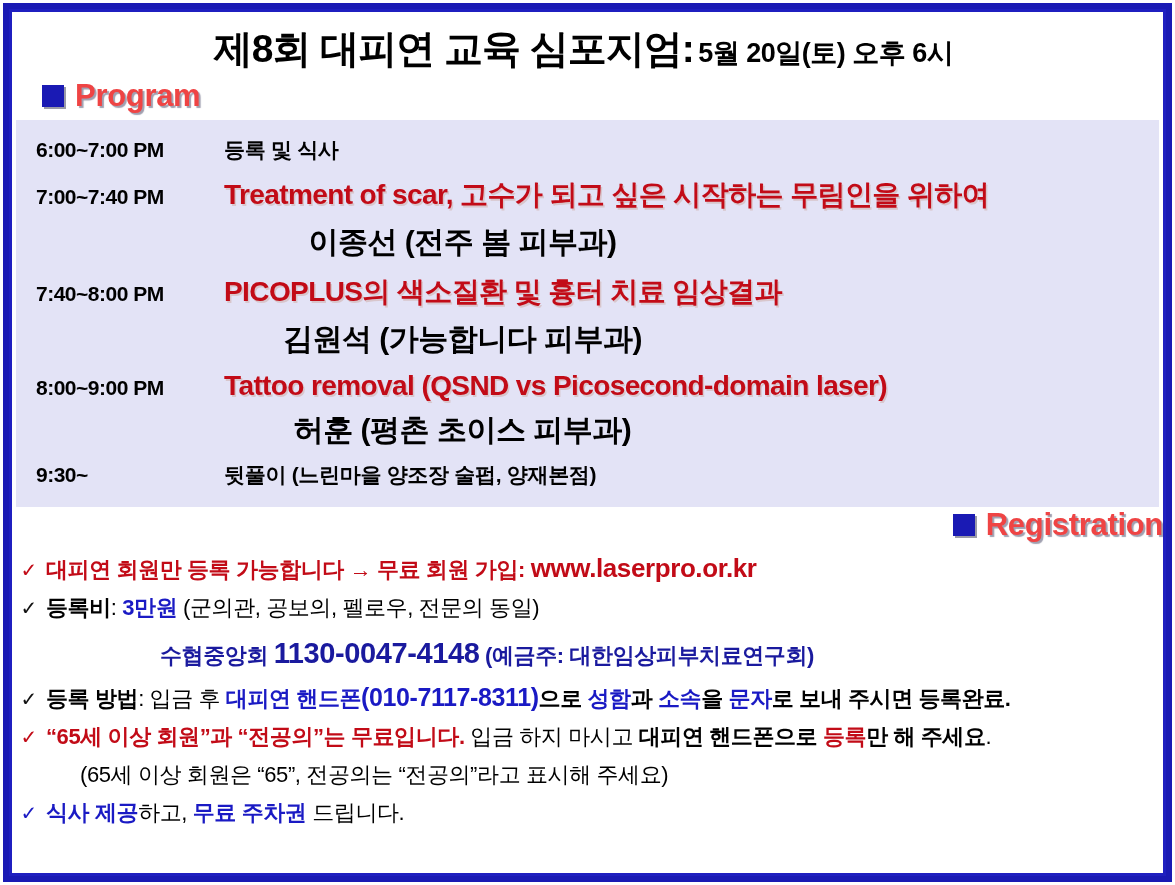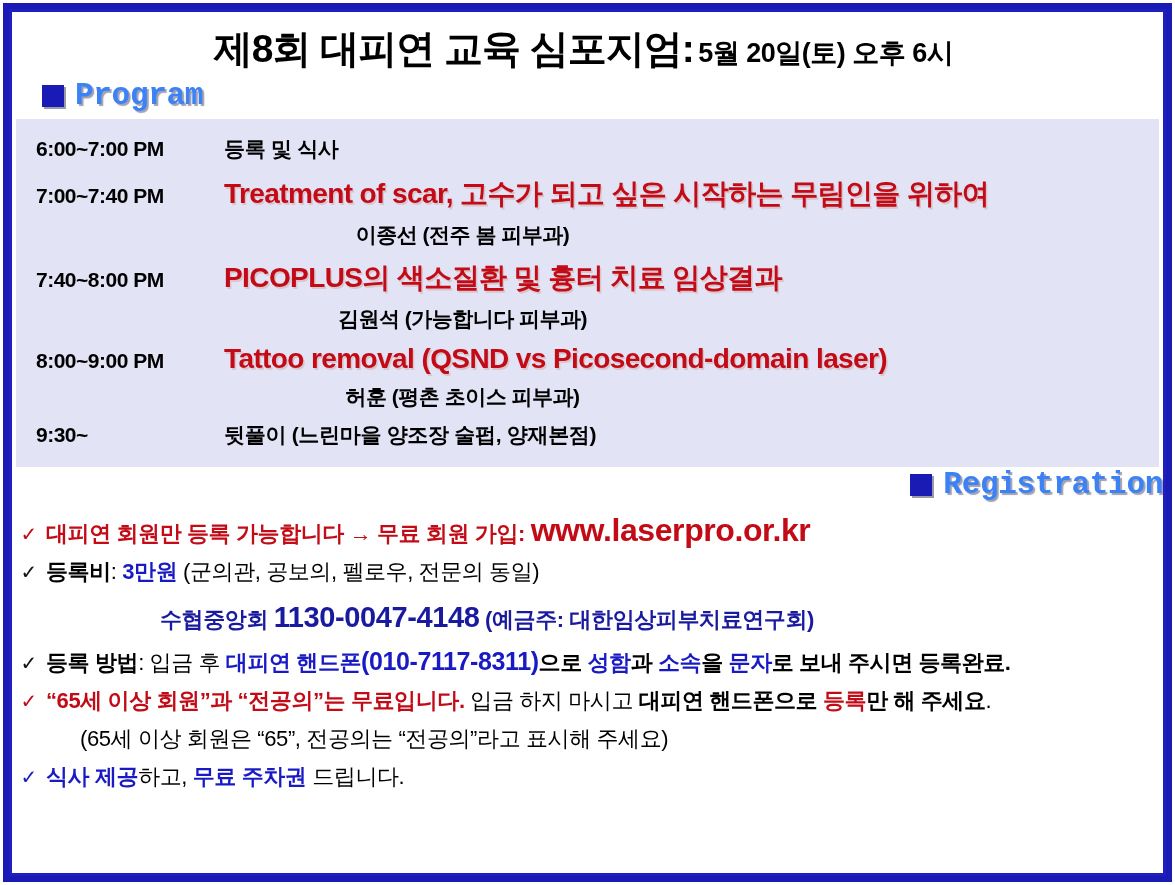--- a/index.html
+++ b/index.html
@@ -73,24 +73,23 @@
     width: 22px;
     height: 22px;
     background: #1a1ab4;
     display: inline-block;
     box-shadow: 2px 2px 0 #9a9aa8;
     flex: 0 0 auto;
   }
   .section-title {
     font-size: 31px;
     font-weight: bold;
-    color: #3b82f6;
+    color: #ef4444;
     text-shadow: 2px 2px 1px #a0a0b0;
     letter-spacing: -0.3px;
-    font-family: Liberation Mono, monospace;
   }
 
   
   .program-panel {
     background: #e3e3f6;
     margin: 6px 4px 0 4px;
     padding: 10px 0 12px 0;
   }
   .prog-row {
     display: flex;
@@ -116,21 +115,21 @@
     letter-spacing: -0.3px;
   }
   .prog-title.lecture {
     font-size: 28px;
     color: #c20b17;
     text-shadow: 1.5px 1.5px 0 #d8c6cc;
     letter-spacing: -0.6px;
   }
   .prog-speaker {
     text-align: center;
-    font-size: 21px;
+    font-size: 30px;
     font-weight: bold;
     color: #000000;
     padding: 2px 0 4px 0;
     margin-right: 250px;
     letter-spacing: -0.5px;
     white-space: nowrap;
   }
 
   
   .reg-block {
@@ -168,21 +167,21 @@
 
   
   .s-red   { color: #c20b17; }
   .s-blue  { color: #1a1ac4; }
   .s-navy  { color: #1a1a9e; }
   .s-black { color: #000000; }
   .s-bold  { font-weight: bold; }
   .s-reg   { font-weight: normal; }
   .sz-lg   { font-size: 25px; }
   .sz-xl   { font-size: 29px; }
-  .sz-xxl  { font-size: 32px; }
+  .sz-xxl  { font-size: 26px; }
   .sz-md   { font-size: 22px; }
 </style>
 </head>
 <body>
 
 <div id="poster">
   <div class="frame-outer">
     <div class="frame-inner">
 
       <div class="title-row">

